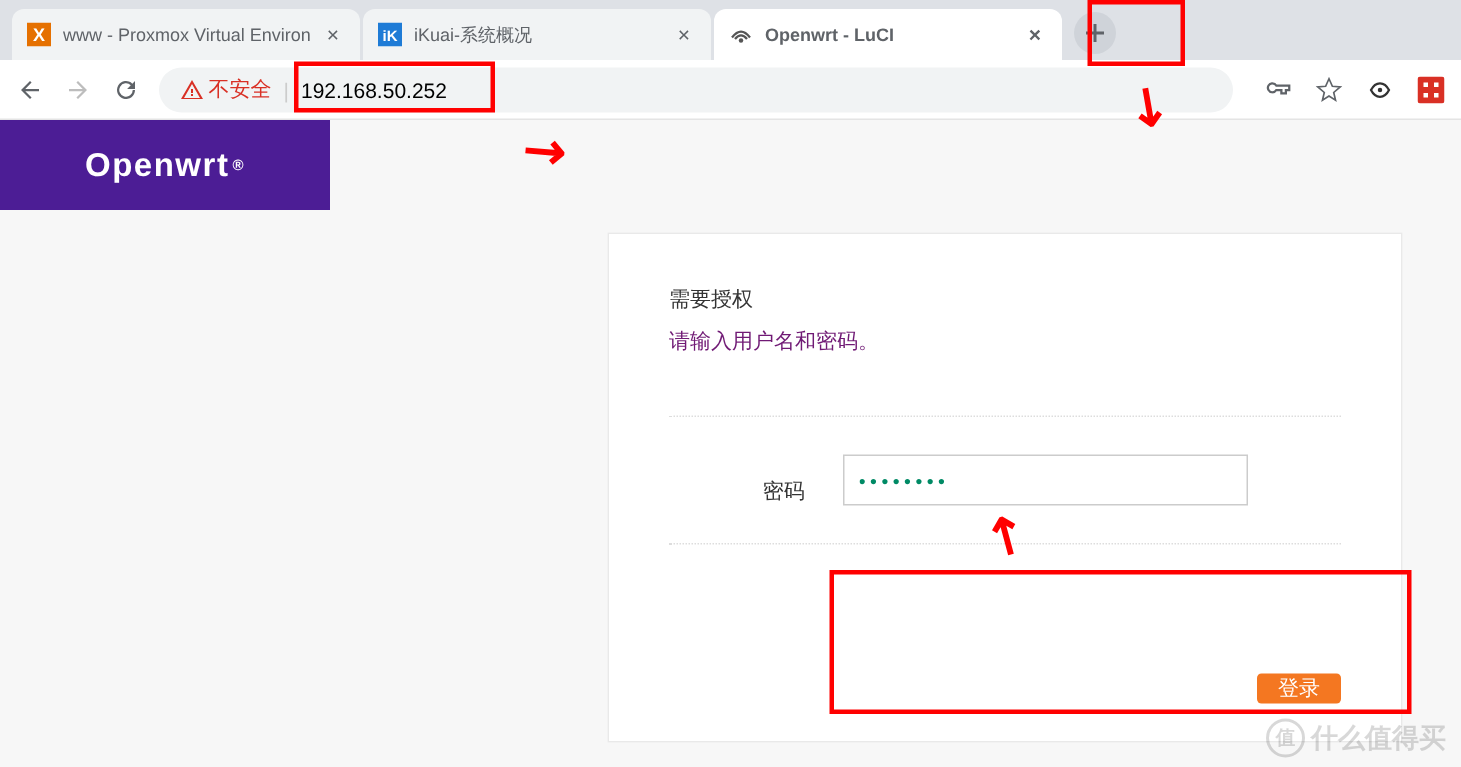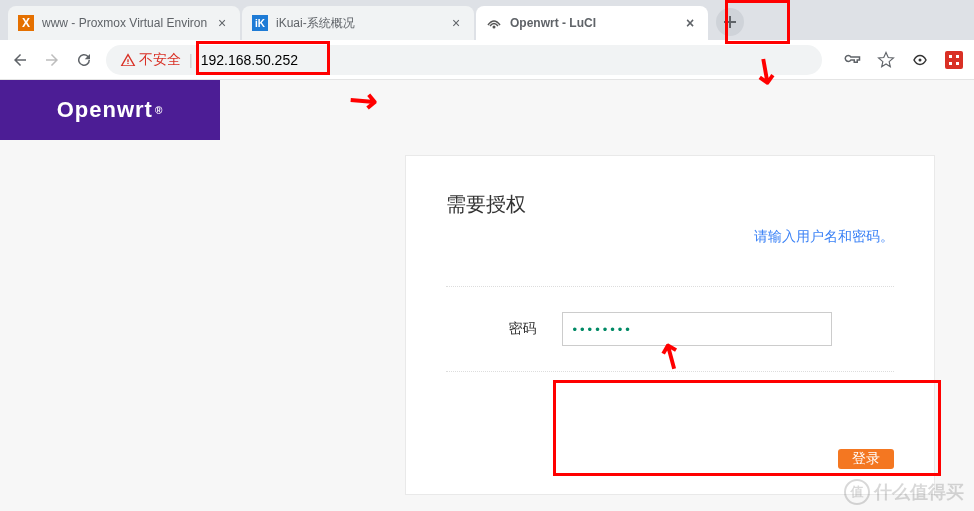--- a/index.html
+++ b/index.html
@@ -21,23 +21,23 @@
   .not-secure { color:#d93025; display:flex; align-items:center; gap:3px; }
   .url { color:#000000; }
   .tb-right { display:flex; align-items:center; gap:14px; margin-left:8px; }
 
   
   .content { position:relative; height: 431px; background: #f7f7f7; }
   .brand-bar { width: 220px; height: 60px; background: #4c1d95; color:#fff; display:flex; align-items:center; justify-content:center; font-size: 22px; font-weight: bold; letter-spacing:1px; }
   .brand-bar sup { font-size: 10px; margin-left:2px; }
 
   .panel { position:absolute; left: 405px; top: 75px; width: 530px; height: 340px; background:#fff; border:1px solid #e9e9e9; padding: 35px 40px; }
-  .panel h2 { font-size: 20px; color:#333; font-weight: normal; margin-bottom: 10px; }
-  .panel p { font-size: 14px; color:#3b82f6; margin-bottom: 40px; text-align: right; }
-  .field-row { display:flex; align-items:center; justify-content:center; padding: 25px 0; border-top: 1px dotted #ddd; border-bottom: 1px dotted #ddd; }
+  .panel h2 { font-size: 14px; color:#333; font-weight: normal; margin-bottom: 10px; }
+  .panel p { font-size: 14px; color:#701a75; margin-bottom: 40px; }
+  .field-row { display:flex; align-items:flex-end; justify-content:center; padding: 25px 0; border-top: 1px dotted #ddd; border-bottom: 1px dotted #ddd; }
   .field-label { font-size: 14px; color:#333; margin-right: 25px; }
   .pw-input { width: 270px; height: 34px; border:1px solid #ccc; padding: 0 10px; font-size: 13px; letter-spacing: 3px; color:#008a65; }
   .login-btn { position:absolute; right: 40px; bottom: 25px; width: 56px; height: 20px; background:#f47721; color:#fff; border:none; border-radius:3px; font-size:14px; cursor:pointer; }
 
   
   .annot-box { position:absolute; border: 3px solid red; pointer-events:none; }
   #box-url { left: 196px; top: 41px; width: 134px; height: 34px; }
   #box-newtab { left: 725px; top: 0px; width: 65px; height: 44px; }
   #box-pw { left: 553px; top: 380px; width: 388px; height: 96px; }
   .arrow-a { position:absolute; color:red; font-size: 34px; pointer-events:none; transform-origin:center; font-weight:bold; }

